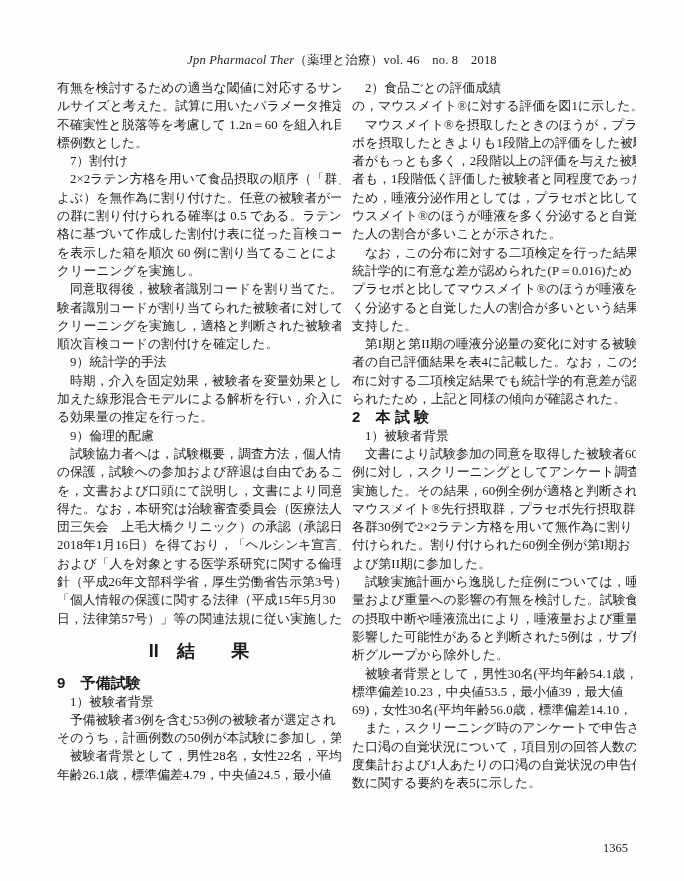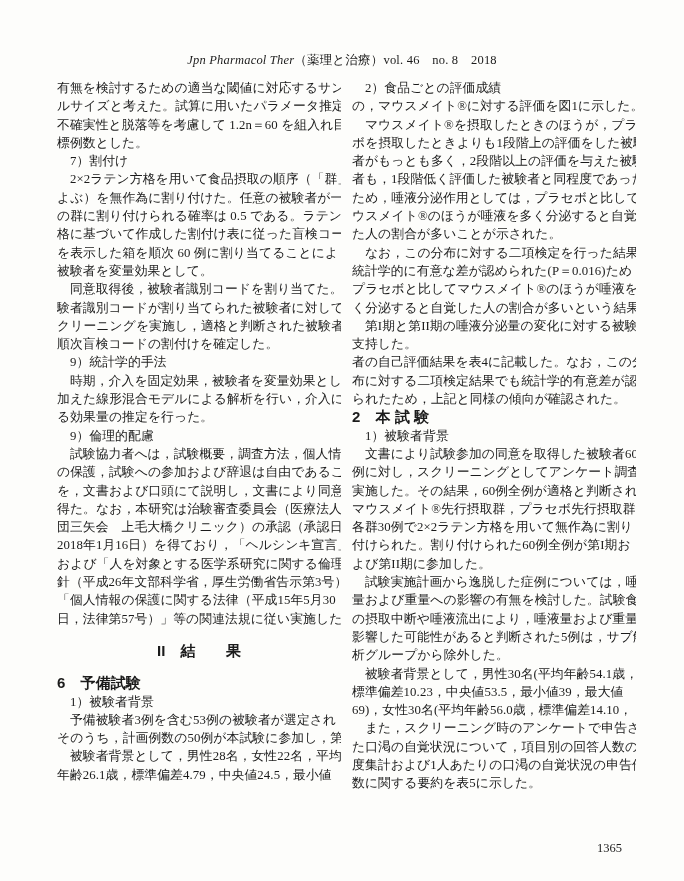--- a/index.html
+++ b/index.html
@@ -40,33 +40,33 @@
     font-size: 12.8px;
     line-height: 18.3px;
     height: 18.3px;
     white-space: nowrap;
     overflow: hidden;
     letter-spacing: 0.1px;
   }
   .line.h1 {
     font-family: "Liberation Sans", "DejaVu Sans", sans-serif;
     font-weight: bold;
-    font-size: 15px;
+    font-size: 18px;
     text-align: center;
     margin: 14px 0;
   }
   .line.h2 {
     font-family: "Liberation Sans", "DejaVu Sans", sans-serif;
     font-weight: bold;
     font-size: 15px;
   }
   .page-number {
     position: absolute;
     top: 841px;
-    right: 62px;
+    right: 56px;
     font-size: 12.5px;
   }
 </style>
 </head>
 <body>
 
 <div class="page">
 
   <div class="running-header">
     <span class="journal">Jpn Pharmacol Ther</span><span>（薬理と治療）vol. 46　no. 8　2018</span>
@@ -77,64 +77,64 @@
         <div class="line body">有無を検討するための適当な閾値に対応するサンプ</div>
         <div class="line body">ルサイズと考えた。試算に用いたパラメータ推定の</div>
         <div class="line body">不確実性と脱落等を考慮して 1.2n＝60 を組入れ目</div>
         <div class="line body">標例数とした。</div>
         <div class="line body">　7）割付け</div>
         <div class="line body">　2×2ラテン方格を用いて食品摂取の順序（「群」と</div>
         <div class="line body">よぶ）を無作為に割り付けた。任意の被験者が一方</div>
         <div class="line body">の群に割り付けられる確率は 0.5 である。ラテン方</div>
         <div class="line body">格に基づいて作成した割付け表に従った盲検コード</div>
         <div class="line body">を表示した箱を順次 60 例に割り当てることにより，</div>
-        <div class="line body">被験者を変量効果として。</div>
+        <div class="line body">クリーニングを実施し。</div>
         <div class="line body">　同意取得後，被験者識別コードを割り当てた。被</div>
         <div class="line body">験者識別コードが割り当てられた被験者に対してス</div>
         <div class="line body">クリーニングを実施し，適格と判断された被験者に</div>
         <div class="line body">順次盲検コードの割付けを確定した。</div>
         <div class="line body">　9）統計学的手法</div>
         <div class="line body">　時期，介入を固定効果，被験者を変量効果として</div>
         <div class="line body">加えた線形混合モデルによる解析を行い，介入によ</div>
         <div class="line body">る効果量の推定を行った。</div>
         <div class="line body">　9）倫理的配慮</div>
         <div class="line body">　試験協力者へは，試験概要，調査方法，個人情報</div>
         <div class="line body">の保護，試験への参加および辞退は自由であること</div>
         <div class="line body">を，文書および口頭にて説明し，文書により同意を</div>
         <div class="line body">得た。なお，本研究は治験審査委員会（医療法人社</div>
         <div class="line body">団三矢会　上毛大橋クリニック）の承認（承認日</div>
         <div class="line body">2018年1月16日）を得ており，「ヘルシンキ宣言」</div>
         <div class="line body">および「人を対象とする医学系研究に関する倫理指</div>
         <div class="line body">針（平成26年文部科学省，厚生労働省告示第3号）」</div>
         <div class="line body">「個人情報の保護に関する法律（平成15年5月30</div>
         <div class="line body">日，法律第57号）」等の関連法規に従い実施した。</div>
         <div class="line h1">II　結　　果</div>
-        <div class="line h2">6　予備試験</div>
+        <div class="line h2">9　予備試験</div>
         <div class="line body">　1）被験者背景</div>
         <div class="line body">　予備被験者3例を含む53例の被験者が選定され，</div>
         <div class="line body">そのうち，計画例数の50例が本試験に参加し，第</div>
         <div class="line body">　被験者背景として，男性28名，女性22名，平均</div>
         <div class="line body">年齢26.1歳，標準偏差4.79，中央値24.5，最小値</div>
       </div>
     <div class="column">
         <div class="line body">　2）食品ごとの評価成績</div>
         <div class="line body">の，マウスメイト®に対する評価を図1に示した。</div>
         <div class="line body">　マウスメイト®を摂取したときのほうが，プラセ</div>
         <div class="line body">ボを摂取したときよりも1段階上の評価をした被験</div>
         <div class="line body">者がもっとも多く，2段階以上の評価を与えた被験</div>
         <div class="line body">者も，1段階低く評価した被験者と同程度であった</div>
         <div class="line body">ため，唾液分泌作用としては，プラセボと比してマ</div>
         <div class="line body">ウスメイト®のほうが唾液を多く分泌すると自覚し</div>
         <div class="line body">た人の割合が多いことが示された。</div>
         <div class="line body">　なお，この分布に対する二項検定を行った結果，</div>
         <div class="line body">統計学的に有意な差が認められた(P＝0.016)ため，</div>
         <div class="line body">プラセボと比してマウスメイト®のほうが唾液を多</div>
         <div class="line body">く分泌すると自覚した人の割合が多いという結果を</div>
+        <div class="line body">支持した。</div>
         <div class="line body">　第I期と第II期の唾液分泌量の変化に対する被験</div>
-        <div class="line body">支持した。</div>
         <div class="line body">者の自己評価結果を表4に記載した。なお，この分</div>
         <div class="line body">布に対する二項検定結果でも統計学的有意差が認め</div>
         <div class="line body">られたため，上記と同様の傾向が確認された。</div>
         <div class="line h2">2　本 試 験</div>
         <div class="line body">　1）被験者背景</div>
         <div class="line body">　文書により試験参加の同意を取得した被験者60</div>
         <div class="line body">例に対し，スクリーニングとしてアンケート調査を</div>
         <div class="line body">実施した。その結果，60例全例が適格と判断され，</div>
         <div class="line body">マウスメイト®先行摂取群，プラセボ先行摂取群に</div>
         <div class="line body">各群30例で2×2ラテン方格を用いて無作為に割り</div>

